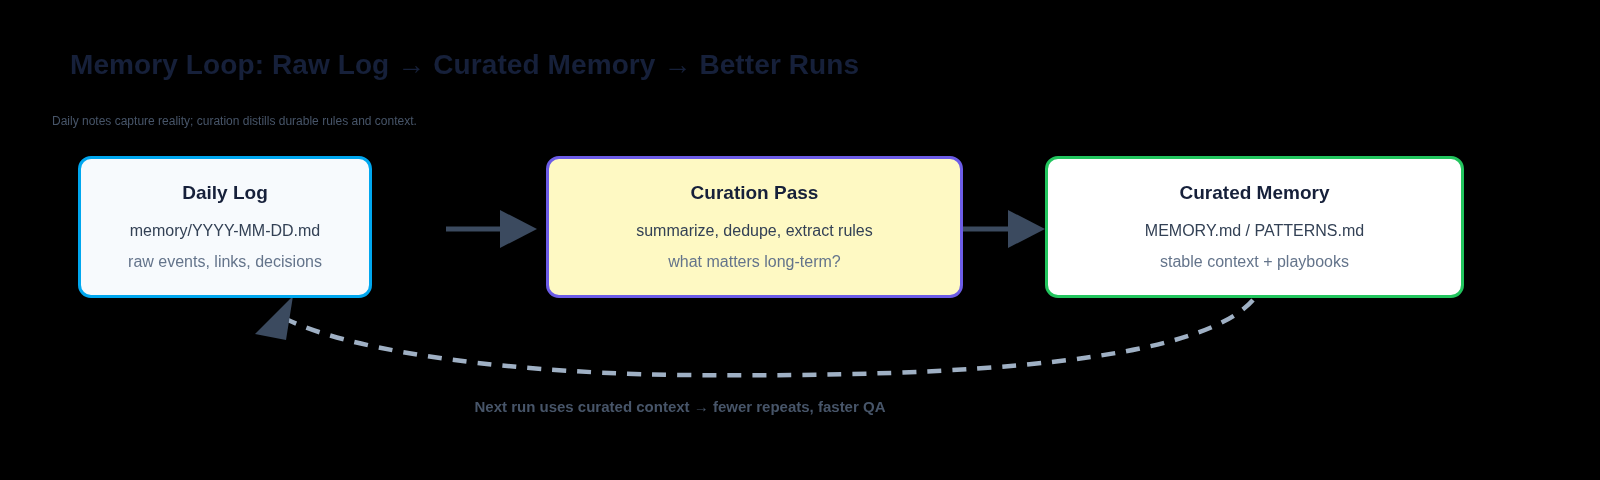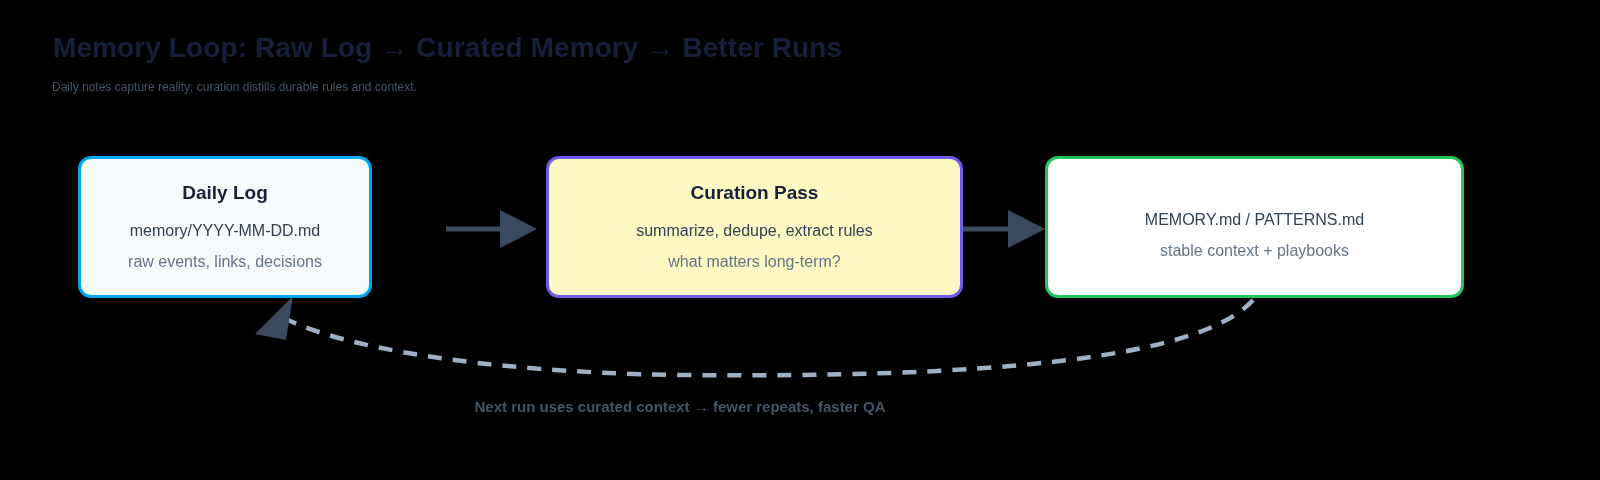--- a/index.html
+++ b/index.html
@@ -29,21 +29,21 @@
     left: 52px;
     top: 30px;
     width: 1100px;
   }
   #diagram-title {
     font-size: 28px;
     font-weight: bold;
     color: #16203a;
     letter-spacing: 0.1px;
     line-height: 1.2;
-    margin: 1px;
+    margin: 18px;
     white-space: nowrap;
   }
   #diagram-subtitle {
     font-size: 12px;
     font-weight: normal;
     color: #475569;
     margin: 0;
     padding-top: 14px;
     line-height: 1.2;
     white-space: nowrap;
@@ -166,19 +166,20 @@
     <div class="node-line3">raw events, links, decisions</div>
   </div>
 
   <div class="flow-node" id="node-curation-pass">
     <div class="node-title">Curation Pass</div>
     <div class="node-line2">summarize, dedupe, extract rules</div>
     <div class="node-line3">what matters long-term?</div>
   </div>
 
   <div class="flow-node" id="node-curated-memory">
+    <div class="node-title">Curated Memory</div>
     <div class="node-line2">MEMORY.md / PATTERNS.md</div>
     <div class="node-line3">stable context + playbooks</div>
   </div>
 
   <div id="loop-caption">Next run uses curated context → fewer repeats, faster QA</div>
 
 </div>
 
 </body></html>

